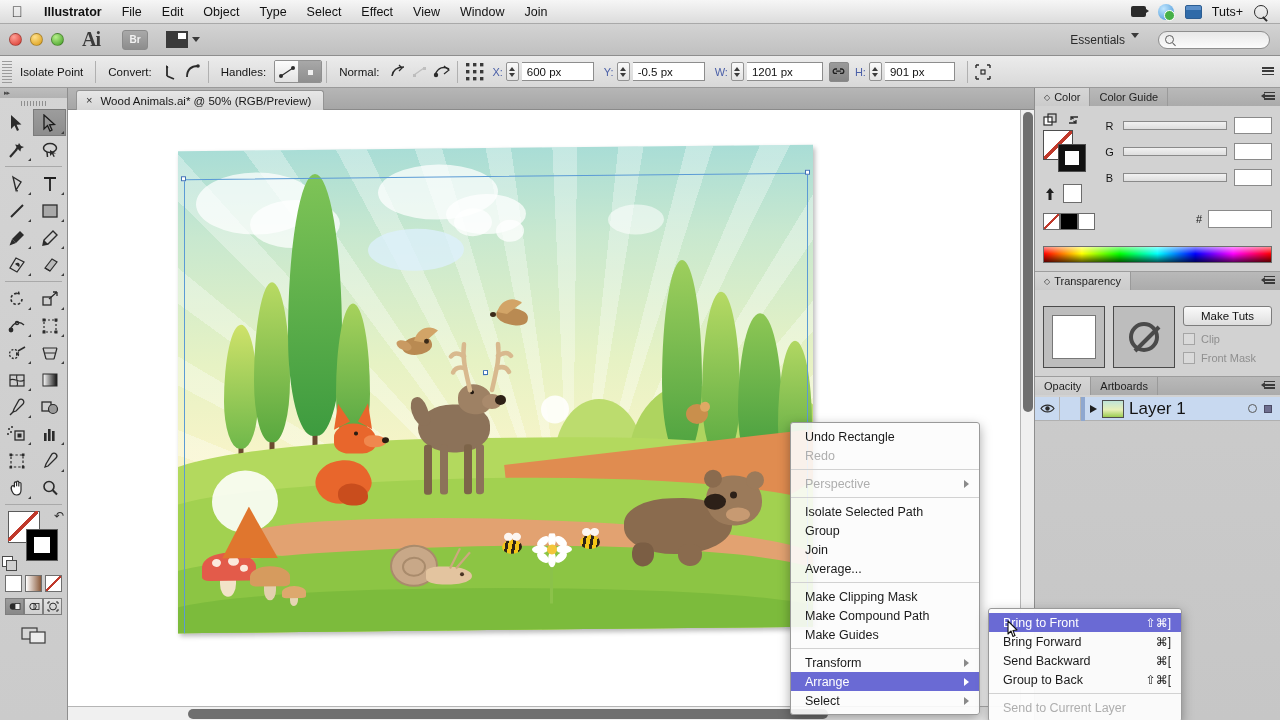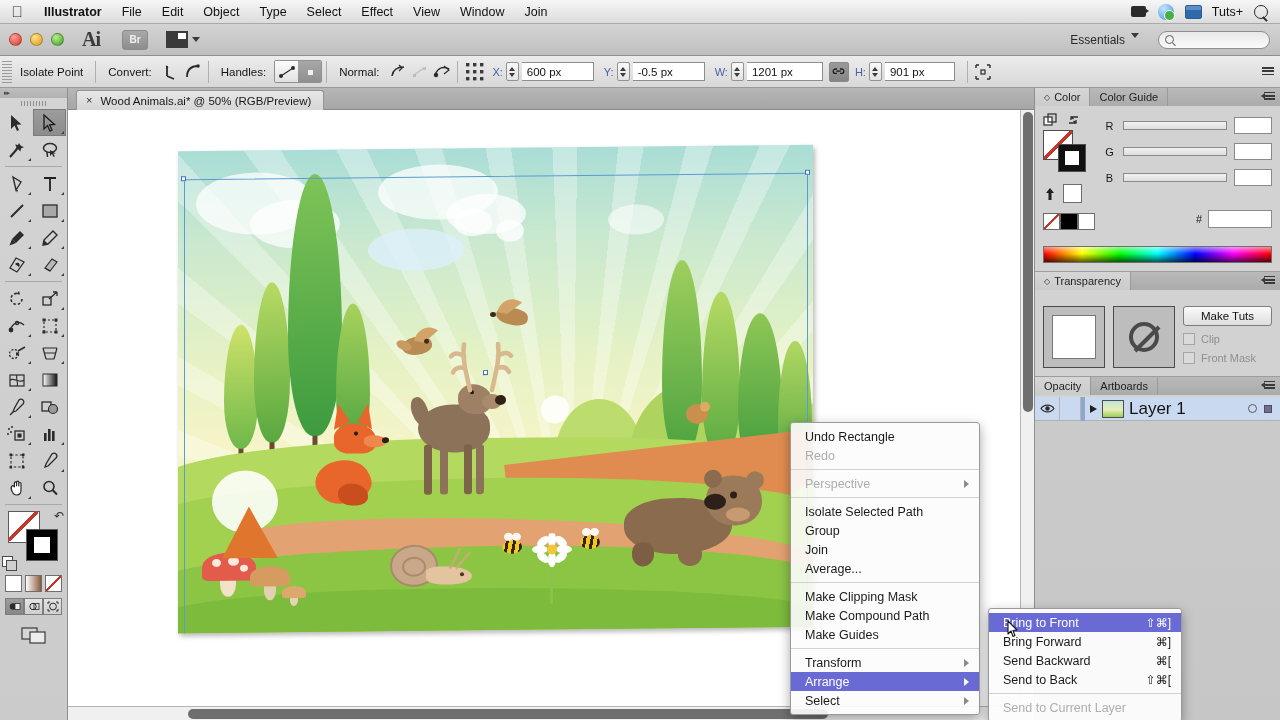--- a/index.html
+++ b/index.html
@@ -1146,21 +1146,21 @@
     </div>
     <div class="ctxitem">
       <span>Bring Forward</span>
       <span class="sc">⌘]</span>
     </div>
     <div class="ctxitem">
       <span>Send Backward</span>
       <span class="sc">⌘[</span>
     </div>
     <div class="ctxitem">
-      <span>Send to Back</span>
+      <span>Group to Back</span>
       <span class="sc">⇧⌘[</span>
     </div>
     <div class="ctxsep"></div>
     <div class="ctxitem dis">
       <span>Send to Current Layer</span>
     </div>
   </div>
 
   <div class="cursor">
     <svg width="12" height="19" viewBox="0 0 12 19">

